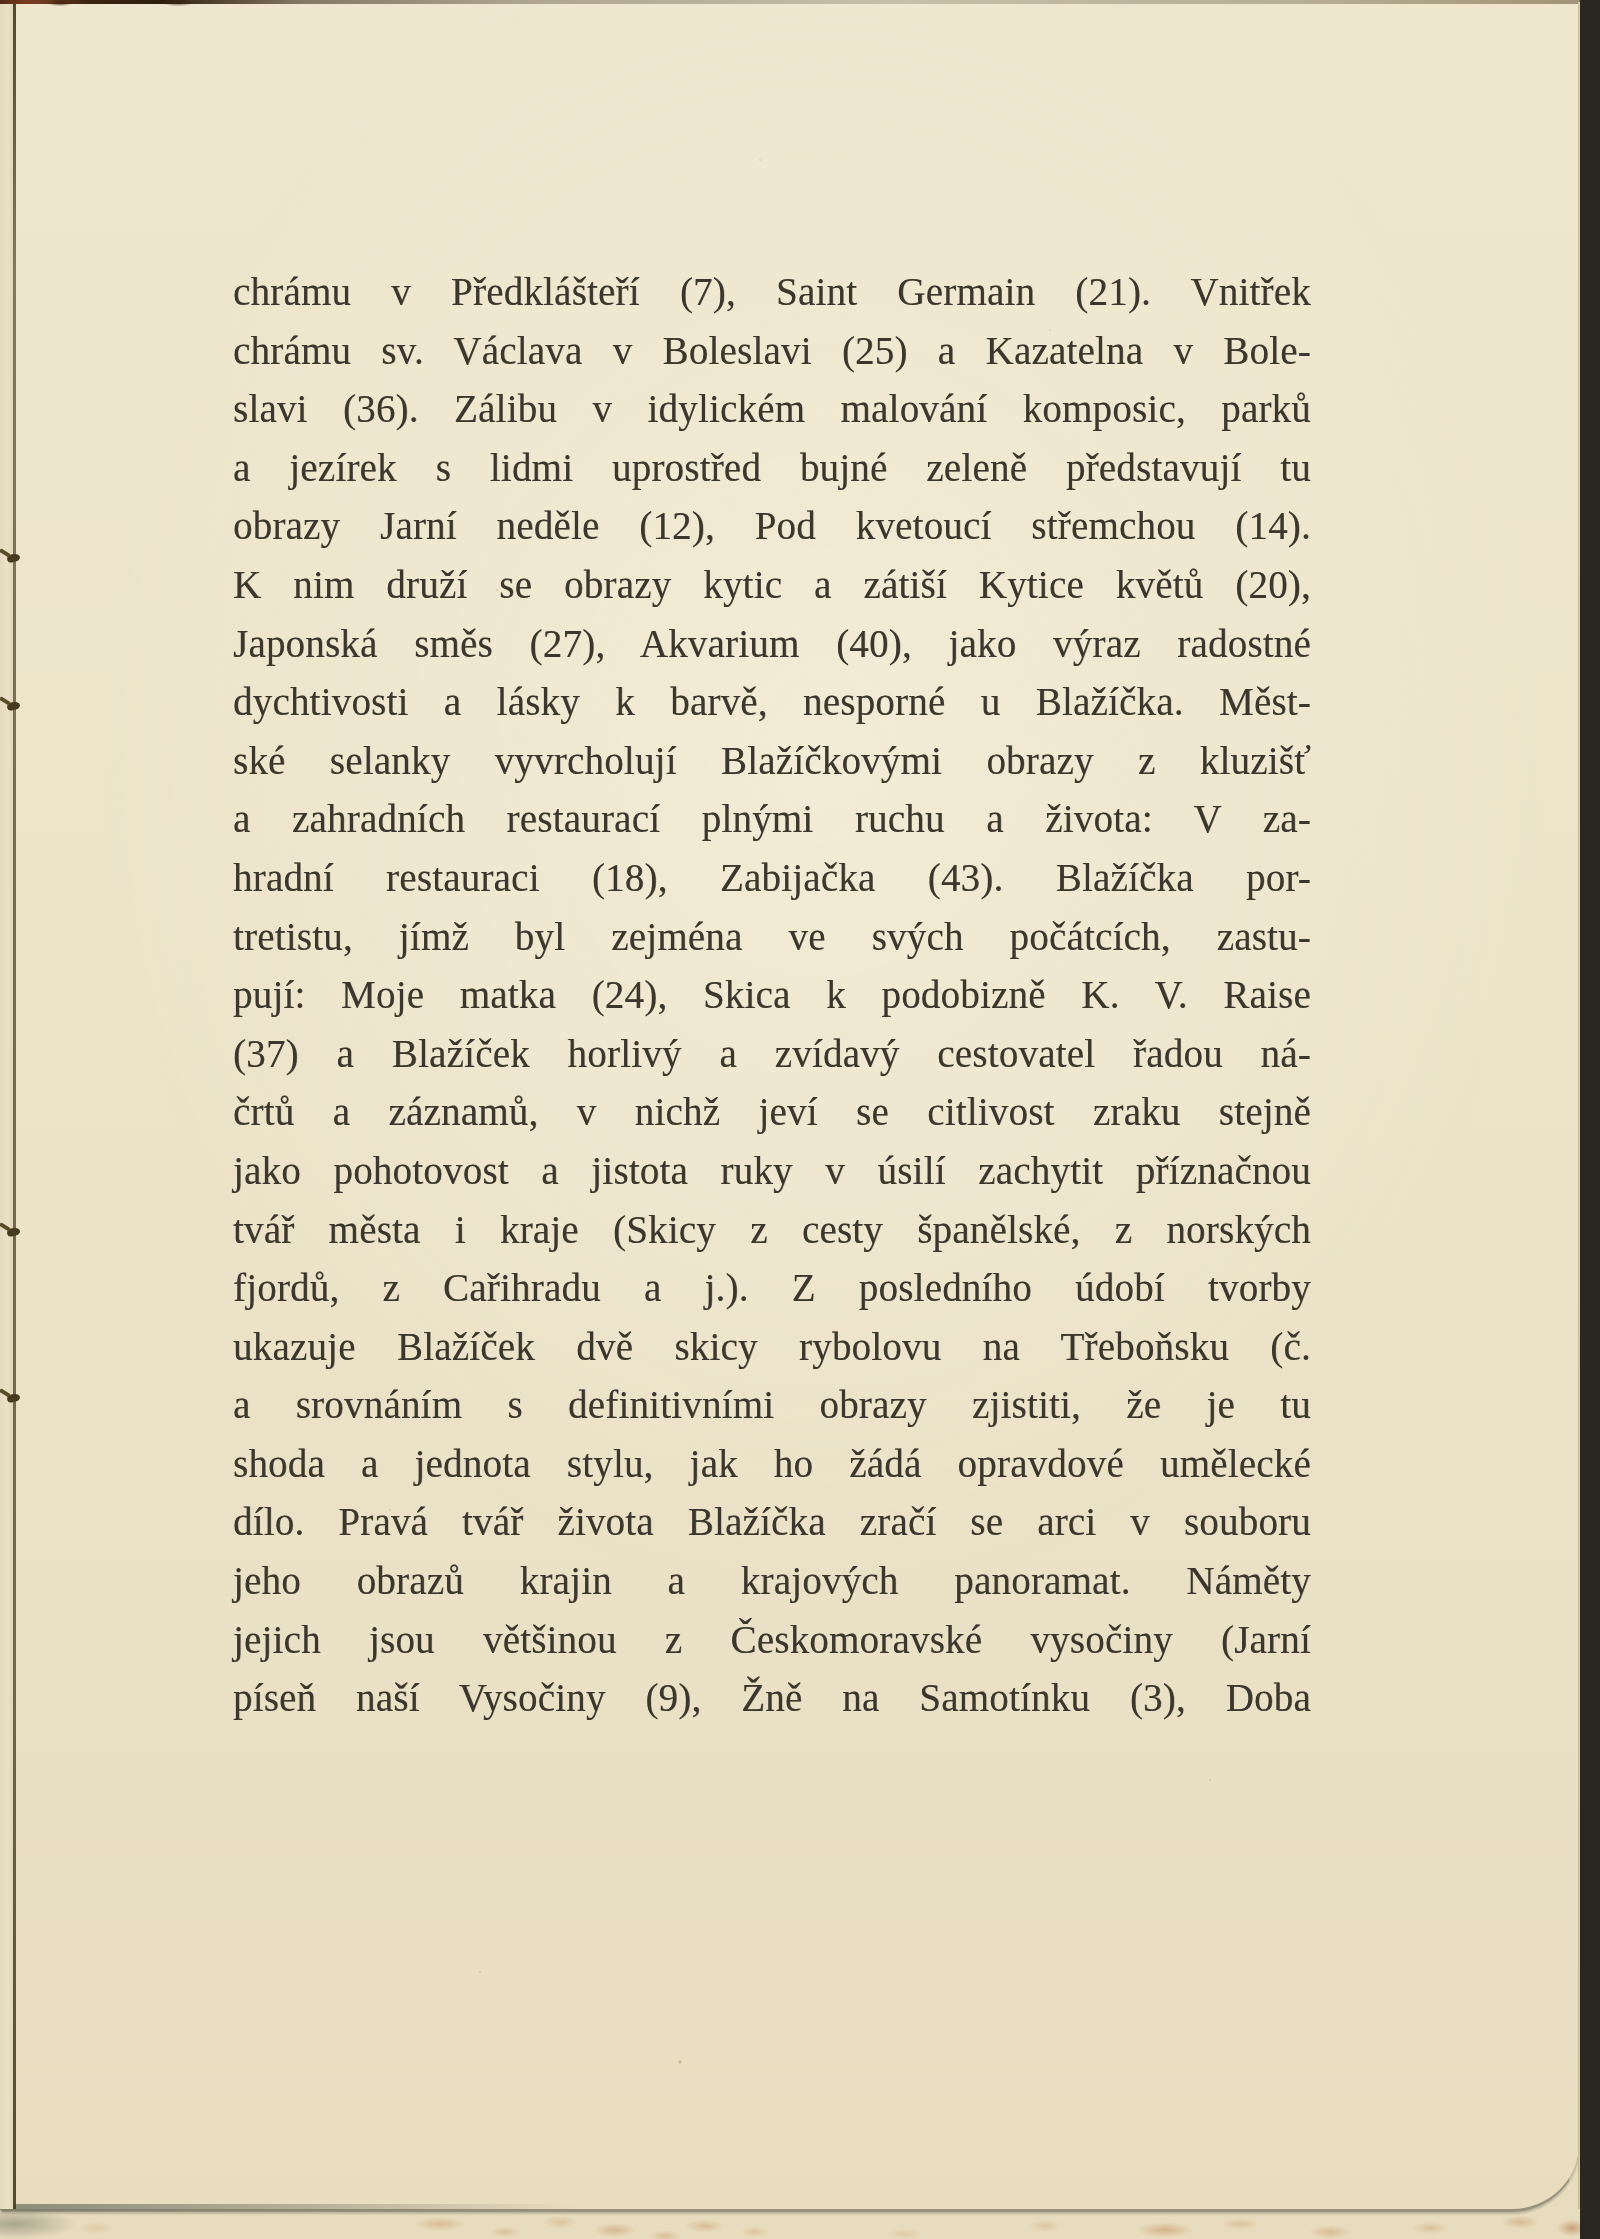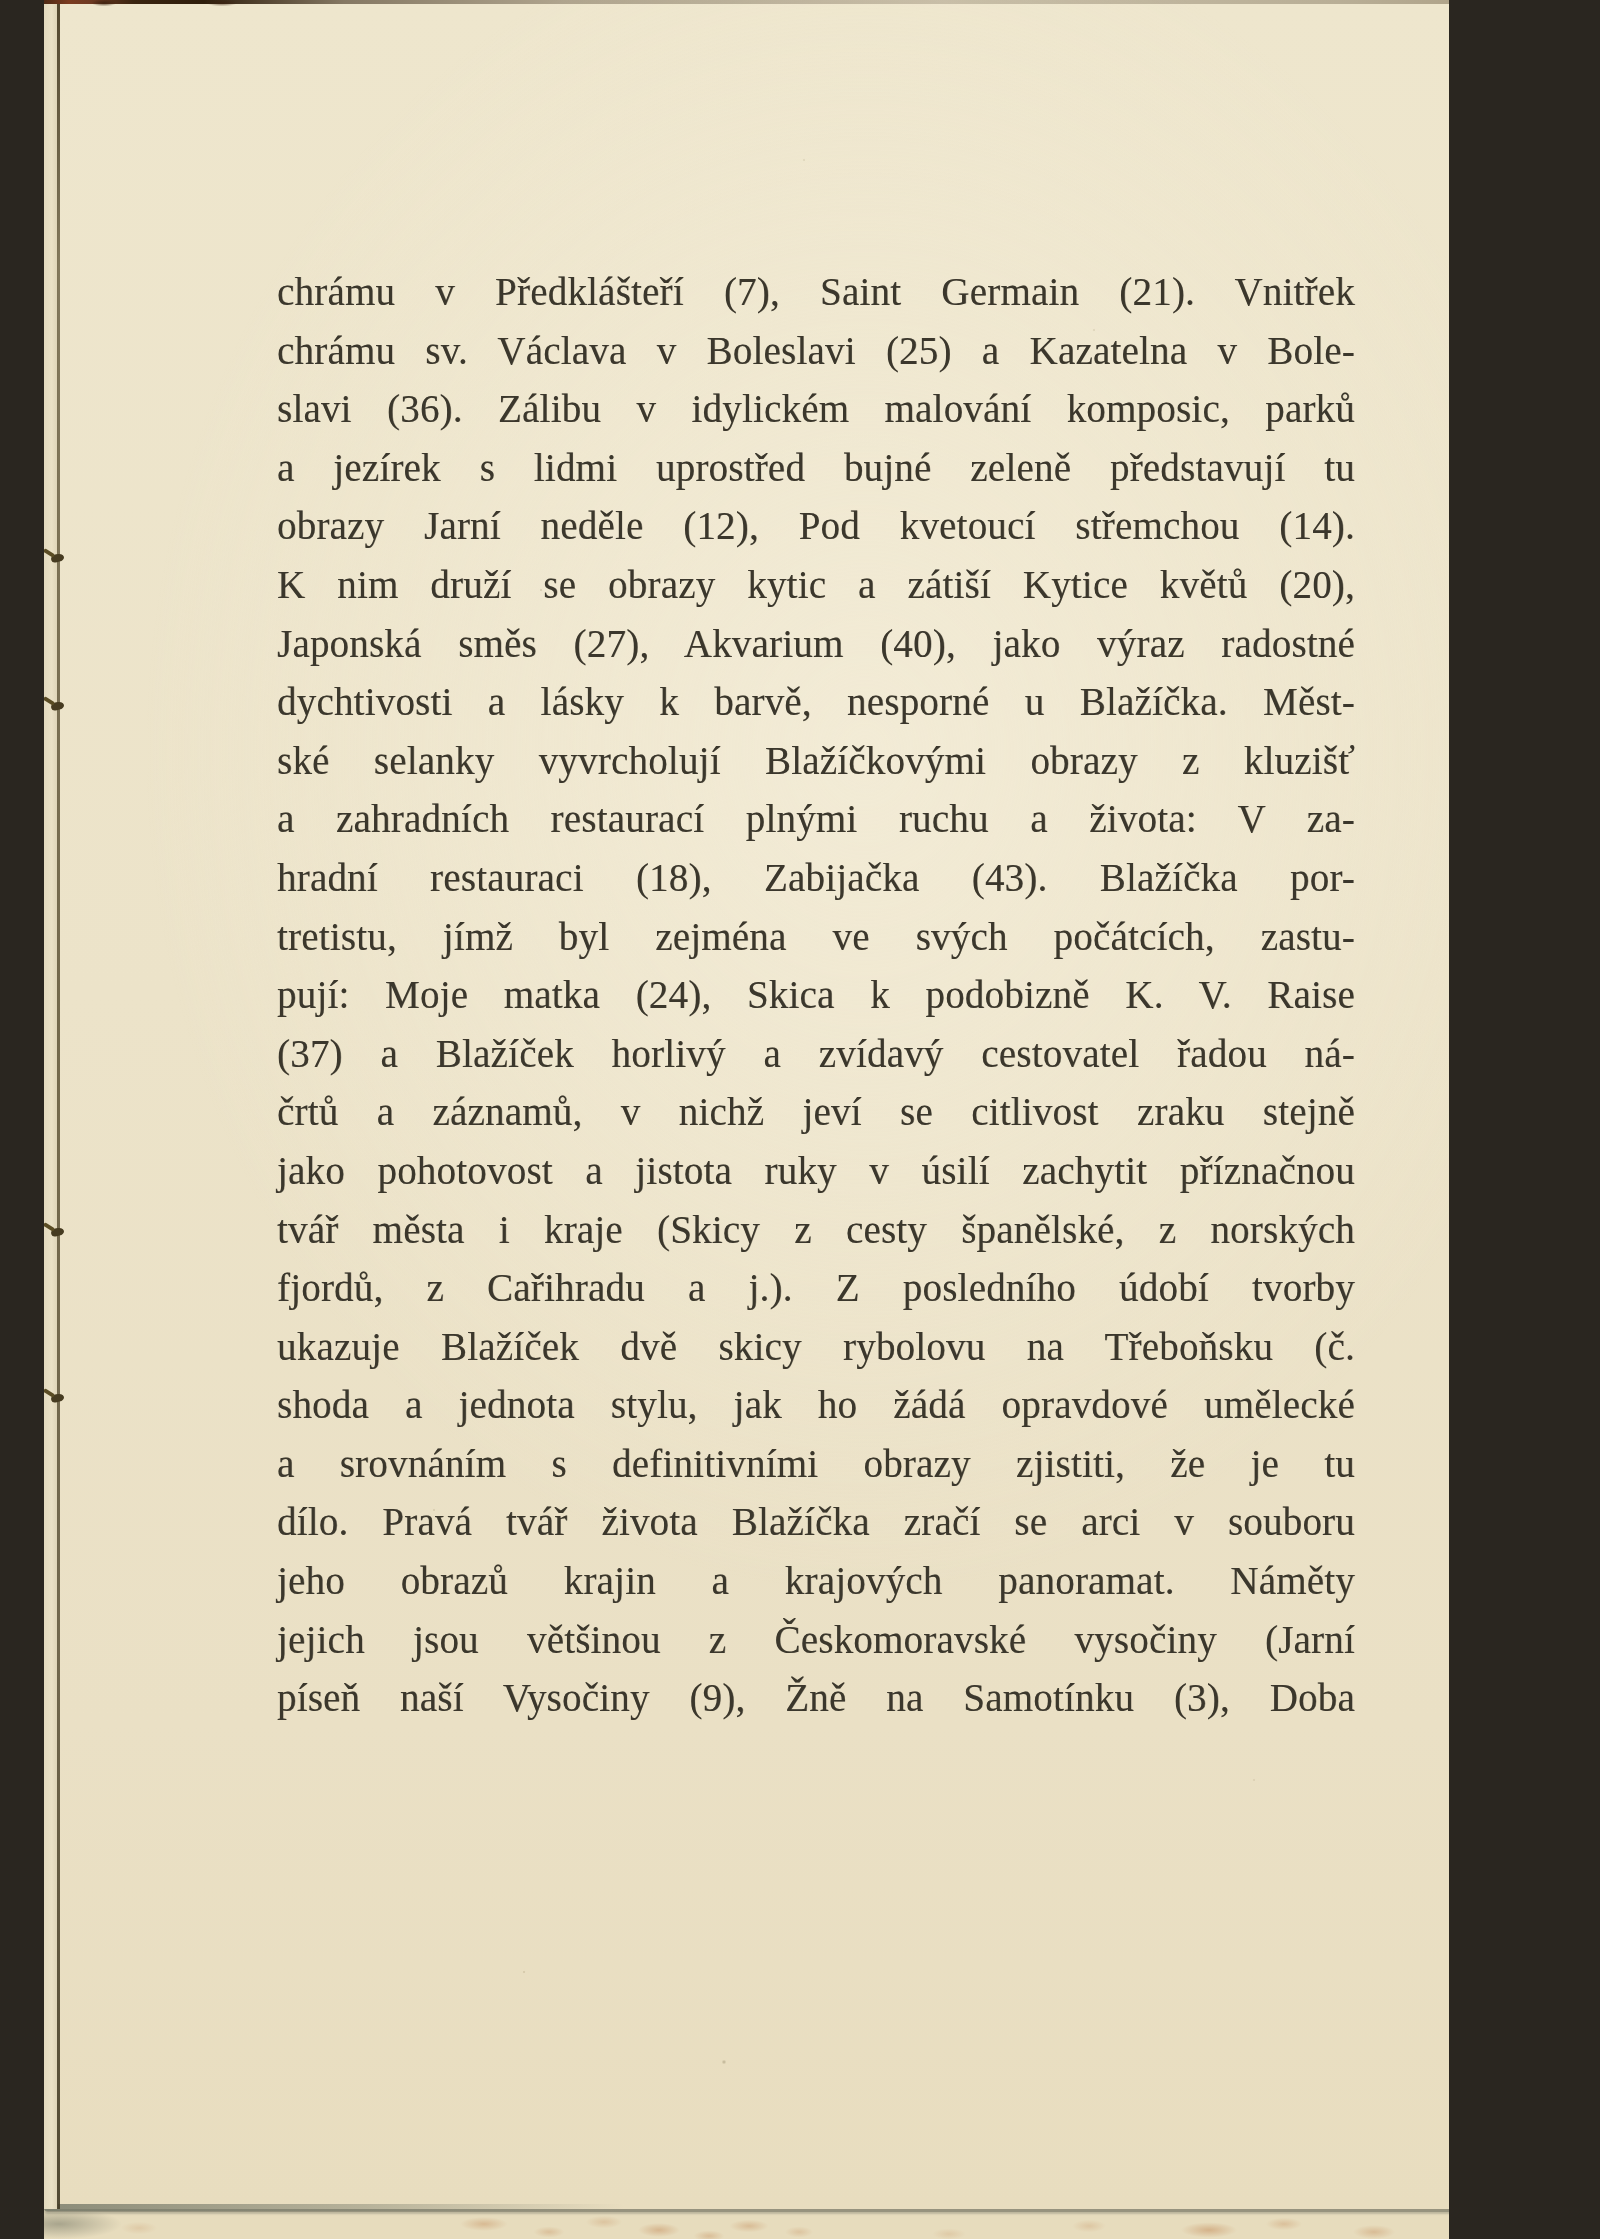--- a/index.html
+++ b/index.html
@@ -1,20 +1,19 @@
 <!DOCTYPE html>
 <html><head>
 <meta charset="utf-8">
 <style>
   html,body{margin:0;padding:0;background:#2a2620;}
   #screen{
-    position:relative;width:1405px;height:2239px;overflow:hidden;
+    position:relative;width:1580px;height:2239px;overflow:hidden;
     background:#e7dcbd;
     font-family:"Liberation Serif","DejaVu Serif",serif;
-    margin-left:44px;
   }
   
   .under-strip{
     position:absolute;left:0;top:2196px;width:1600px;height:43px;
     background-color:#e7dcbd;
     background-image:
       radial-gradient(ellipse 90px 22px at 15px 28px, rgba(118,120,102,0.55), transparent 70%),
       radial-gradient(ellipse 26px 9px at 95px 32px,  rgba(186,120,66,0.18), transparent 70%),
       radial-gradient(ellipse 34px 10px at 440px 28px, rgba(186,120,66,0.34), transparent 70%),
       radial-gradient(ellipse 22px 8px at 505px 36px, rgba(186,120,66,0.28), transparent 70%),
@@ -158,20 +157,20 @@
     <div class="text-line">a zahradních restaurací plnými ruchu a života: V za-</div>
     <div class="text-line">hradní restauraci (18), Zabijačka (43). Blažíčka por-</div>
     <div class="text-line">tretistu, jímž byl zejména ve svých počátcích, zastu-</div>
     <div class="text-line">pují: Moje matka (24), Skica k podobizně K. V. Raise</div>
     <div class="text-line">(37) a Blažíček horlivý a zvídavý cestovatel řadou ná-</div>
     <div class="text-line">črtů a záznamů, v nichž jeví se citlivost zraku stejně</div>
     <div class="text-line">jako pohotovost a jistota ruky v úsilí zachytit příznačnou</div>
     <div class="text-line">tvář města i kraje (Skicy z cesty španělské, z norských</div>
     <div class="text-line">fjordů, z Cařihradu a j.). Z posledního údobí tvorby</div>
     <div class="text-line">ukazuje Blažíček dvě skicy rybolovu na Třeboňsku (č.</div>
+    <div class="text-line">a srovnáním s definitivními obrazy zjistiti, že je tu</div>
     <div class="text-line">shoda a jednota stylu, jak ho žádá opravdové umělecké</div>
-    <div class="text-line">a srovnáním s definitivními obrazy zjistiti, že je tu</div>
     <div class="text-line">dílo. Pravá tvář života Blažíčka zračí se arci v souboru</div>
     <div class="text-line">jeho obrazů krajin a krajových panoramat. Náměty</div>
     <div class="text-line">jejich jsou většinou z Českomoravské vysočiny (Jarní</div>
     <div class="text-line">píseň naší Vysočiny (9), Žně na Samotínku (3), Doba</div>
   </div>
 </div>
 
 </body></html>

